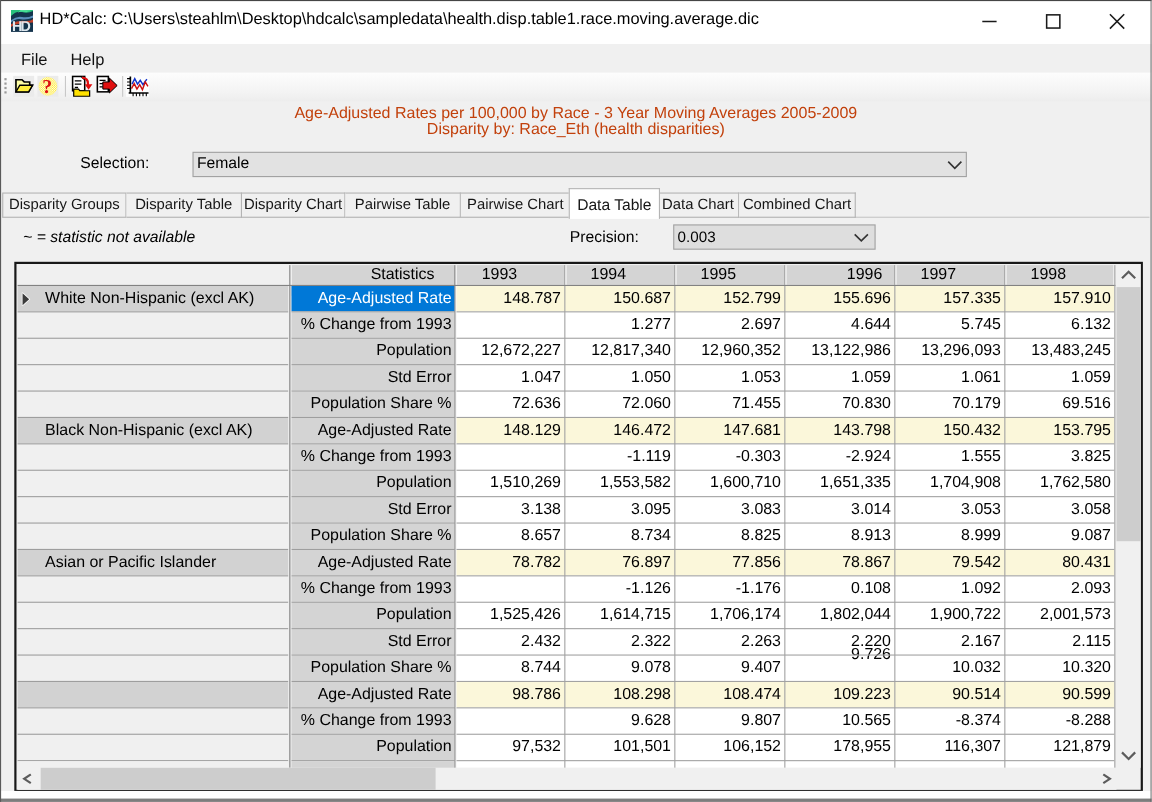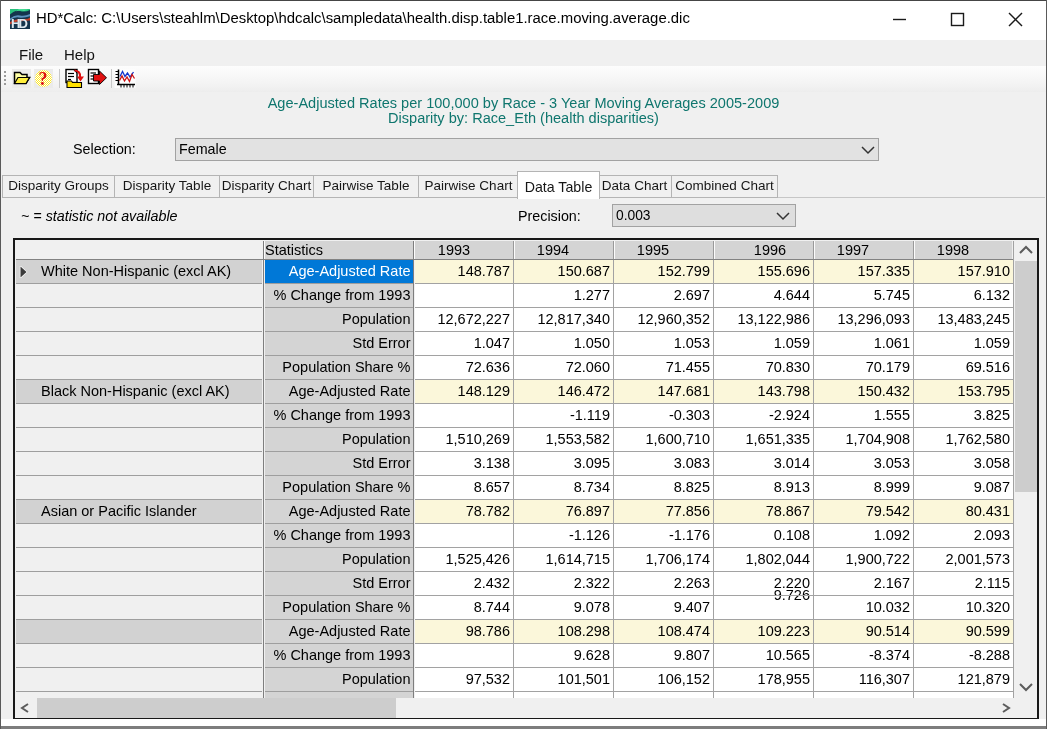--- a/index.html
+++ b/index.html
@@ -3,21 +3,21 @@
 *{margin:0;padding:0;box-sizing:border-box}
 html,body{width:1047px;height:729px;overflow:hidden}
 body{font-family:"Liberation Sans",sans-serif;background:#f0f0f0}
 .win{position:absolute;left:0;top:0;width:1047px;height:729px;background:#f0f0f0;overflow:hidden}
 .abs{position:absolute}
 .tb{position:absolute;left:0;top:0;width:1047px;height:40px;background:#fff;border-top:1px solid #454545}
 .title{position:absolute;left:36px;top:11px;font-size:14.9px;color:#000;white-space:pre;line-height:15px}
 .menubar{position:absolute;left:0;top:40px;width:1047px;height:26px;background:#f0f0f0}
 .menuitem{position:absolute;top:6px;font-size:15px;color:#121212}
 .toolbar{position:absolute;left:0;top:66px;width:1047px;height:26px;background:linear-gradient(#fdfdfd,#f3f3f3 70%,#ededed)}
-.h1,.h2{position:absolute;left:0;width:1047px;text-align:center;font-size:14.55px;color:#0f766e}
+.h1,.h2{position:absolute;left:0;width:1047px;text-align:center;font-size:14.55px;color:#c2410c}
 .combo{position:absolute;background:#e2e2e2;border:1px solid #a2a2a2;font-size:13.5px;color:#000}
 .tab{position:absolute;top:175px;height:23px;background:#f0f0f0;border:1px solid #b4b4b4;border-left:none;font-size:13.5px;color:#161616;text-align:center;line-height:19px}
 .cell{position:absolute;font-size:14.5px;color:#000;line-height:22px;white-space:pre}
 .num{text-align:right}
 svg{display:block}
 </style></head><body>
 <div class="win">
 
 <div class="tb"></div>
 <svg class="abs" style="left:10px;top:9px" width="20" height="20" viewBox="0 0 20 20">
@@ -115,30 +115,30 @@
 <div class="tab" style="left:598px;width:74px;">Data Chart</div>
 <div class="tab" style="left:672px;width:106px;">Combined Chart</div>
 <div class="tab" style="left:517px;top:171px;width:83px;height:28px;background:#fff;border-left:1px solid #b4b4b4;border-bottom:none;line-height:30px;font-size:14.2px;z-index:3">Data Table</div>
 <div class="abs" style="left:21px;top:208px;font-size:14.3px;font-style:italic;color:#000">~ = statistic not available</div>
 <div class="abs" style="left:518px;top:208px;font-size:14.3px">Precision:</div>
 <div class="combo" style="left:612px;top:204px;width:184px;height:23px;line-height:21px;padding-left:3px;background:#dedede;font-size:13.8px">0.003</div>
 <svg class="abs" style="left:775px;top:211px" width="16" height="10" viewBox="0 0 16 10">
       <path d="M2 2 L8 8 L14 2" fill="none" stroke="#333" stroke-width="1.5"></path>
     </svg>
 <div class="abs" style="left:13px;top:238px;width:1026px;height:482px;border:2px solid #181818;background:#f0f0f0"></div>
-<div class="cell" style="left:265px;top:241px;width:148px;height:28px;background:#d4d4d4;text-align:left;line-height:18px;padding-right:18px">Statistics</div>
+<div class="cell" style="left:265px;top:241px;width:148px;height:28px;background:#d4d4d4;text-align:right;line-height:18px;padding-right:18px">Statistics</div>
 <div class="abs" style="left:415px;top:241px;width:597px;height:18px;background:#d4d4d4"></div>
 <div class="cell" style="left:415px;top:241px;width:96px;height:18px;text-align:center;line-height:18px;padding-right:18px">1993</div>
 <div class="cell" style="left:513px;top:241px;width:98px;height:18px;text-align:center;line-height:18px;padding-right:18px">1994</div>
 <div class="abs" style="left:513px;top:241px;width:1px;height:18px;background:#9a9a9a"></div>
 <div class="abs" style="left:514px;top:241px;width:1px;height:18px;background:#fcfcfc"></div>
 <div class="cell" style="left:613px;top:241px;width:98px;height:18px;text-align:center;line-height:18px;padding-right:18px">1995</div>
 <div class="abs" style="left:613px;top:241px;width:1px;height:18px;background:#9a9a9a"></div>
 <div class="abs" style="left:614px;top:241px;width:1px;height:18px;background:#fcfcfc"></div>
-<div class="cell" style="left:730px;top:241px;width:98px;height:18px;text-align:center;line-height:18px;padding-right:18px">1996</div>
+<div class="cell" style="left:746px;top:241px;width:98px;height:18px;text-align:center;line-height:18px;padding-right:18px">1996</div>
 <div class="abs" style="left:713px;top:241px;width:1px;height:18px;background:#9a9a9a"></div>
 <div class="abs" style="left:714px;top:241px;width:1px;height:18px;background:#fcfcfc"></div>
 <div class="cell" style="left:813px;top:241px;width:98px;height:18px;text-align:center;line-height:18px;padding-right:18px">1997</div>
 <div class="abs" style="left:813px;top:241px;width:1px;height:18px;background:#9a9a9a"></div>
 <div class="abs" style="left:814px;top:241px;width:1px;height:18px;background:#fcfcfc"></div>
 <div class="cell" style="left:913px;top:241px;width:98px;height:18px;text-align:center;line-height:18px;padding-right:18px">1998</div>
 <div class="abs" style="left:913px;top:241px;width:1px;height:18px;background:#9a9a9a"></div>
 <div class="abs" style="left:914px;top:241px;width:1px;height:18px;background:#fcfcfc"></div>
 <div class="abs" style="left:414px;top:241px;width:1px;height:18px;background:#fcfcfc"></div>
 <div class="abs" style="left:264px;top:241px;width:1px;height:18px;background:#fcfcfc"></div>

